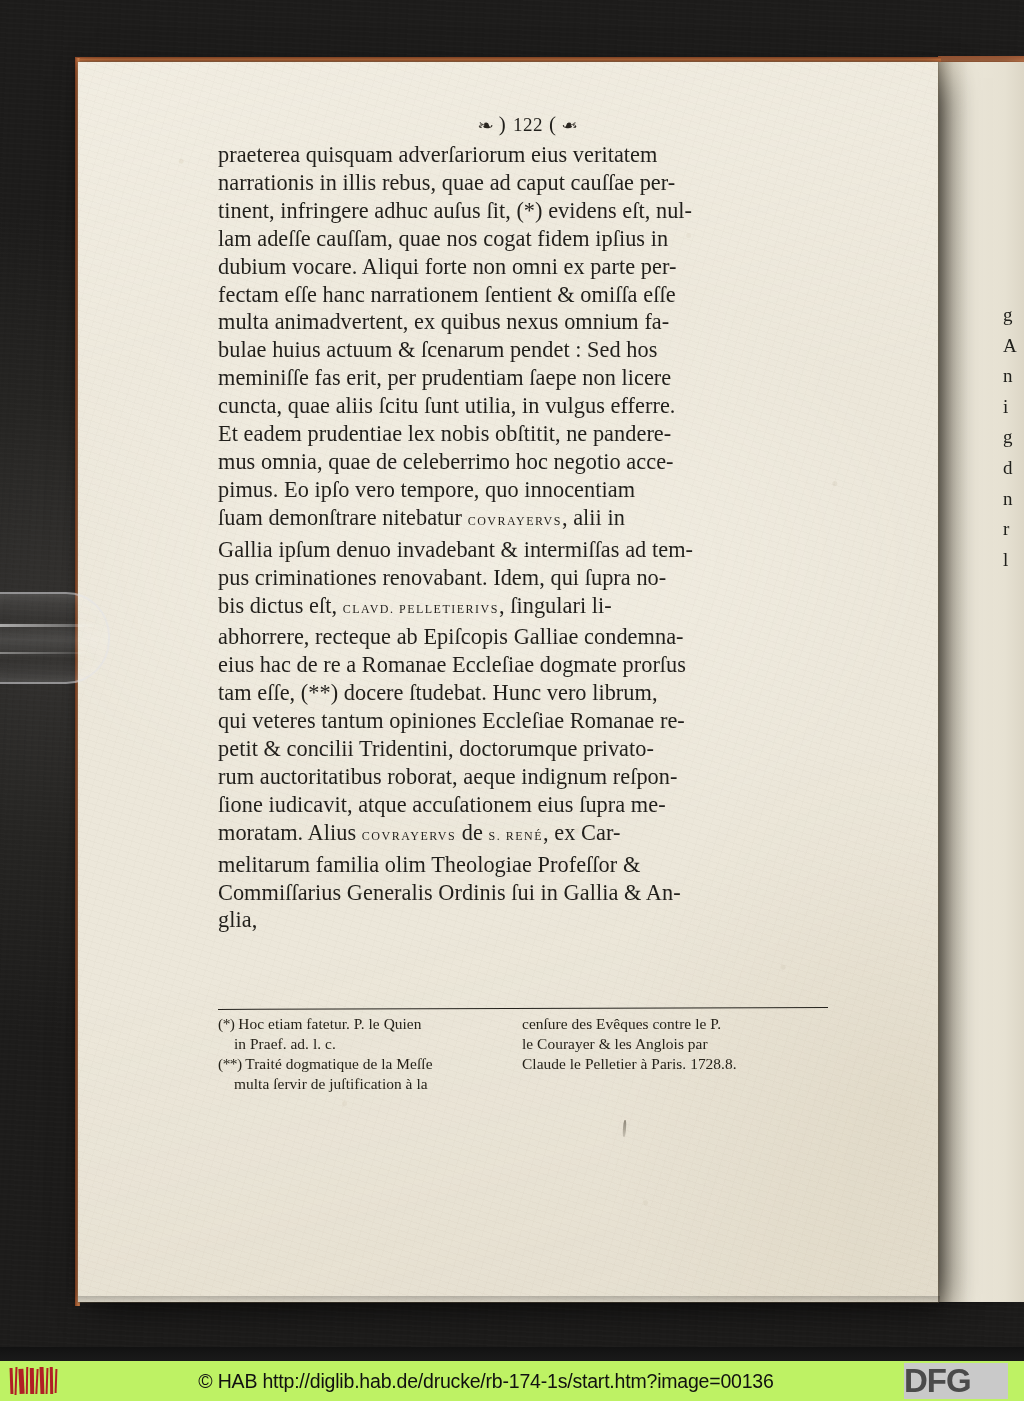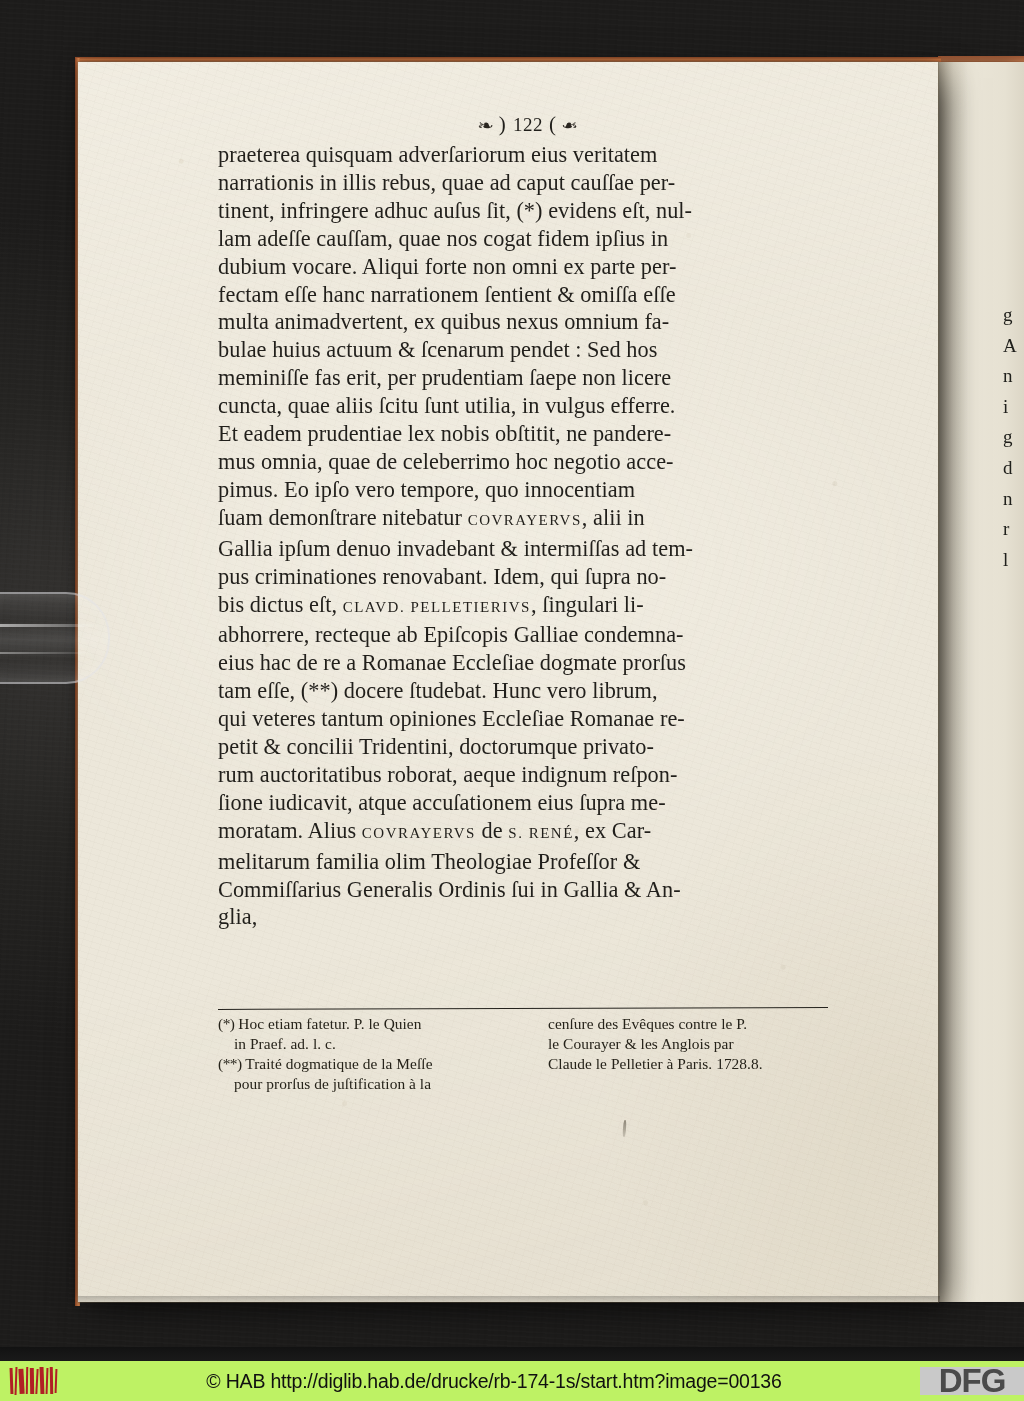--- a/index.html
+++ b/index.html
@@ -185,38 +185,38 @@
 
   .body-line {
     font-size: 22.3px;
     line-height: 27.9px;
     letter-spacing: .05px;
     white-space: nowrap;
     text-rendering: optimizeLegibility;
   }
   .body-line.last { }
   .sc {
-    font-size: 15px;
+    font-size: 12px;
     letter-spacing: 1.5px;
   }
 
   
   #fn-rule {
     position: absolute;
     left: 218px; top: 1008px;
     width: 610px; height: 0;
     border-top: 1.6px solid #24221d;
     transform: rotate(-.18deg);
   }
   #footnotes {
     position: absolute;
     left: 218px; top: 1014px;
     width: 616px;
     display: flex;
-    gap: 30px;
+    gap: 4px;
     color: #252219;
   }
   .fn-col { flex: 0 0 auto; }
   .fn-col.left  { width: 300px; }
   .fn-col.right { width: 300px; }
   .fn-line {
     font-size: 15.4px;
     line-height: 20.1px;
     white-space: nowrap;
     letter-spacing: .05px;
@@ -260,25 +260,24 @@
     flex: 1 1 auto;
     text-align: center;
     font-family: "Liberation Sans", sans-serif;
     font-size: 19.5px;
     color: #101010;
     letter-spacing: -.2px;
     white-space: nowrap;
   }
   #dfg-logo {
     flex: 0 0 auto;
-    width: 104px; height: 28px;
-    margin-right: 0;
+    width: 104px; height: 36px;
+    margin-right: 16px;
     display: flex;
     align-items: center;
-    justify-content: center;
     background: #c9c9c9;
   }
   #dfg-logo span {
     font-family: "Liberation Sans", sans-serif;
     font-weight: bold;
     font-size: 33px;
     letter-spacing: -1px;
     color: #4a4a4a;
   }
 </style>
@@ -352,21 +351,21 @@
     </div>
   </div>
 
   <div id="fn-rule"></div>
 
   <div id="footnotes">
     <div class="fn-col left">
       <div class="fn-line"><span class="fn-mark">(*)</span><span> Hoc etiam fatetur. P. le Quien</span></div>
       <div class="fn-line ind">in Praef. ad. l. c.</div>
       <div class="fn-line"><span class="fn-mark">(**)</span><span> Traité dogmatique de la Meſſe</span></div>
-      <div class="fn-line ind">pour prorſus de  juſtification  à la</div>
+      <div class="fn-line ind">multa ſervir de  juſtification  à la</div>
     </div>
     <div class="fn-col right">
       <div class="fn-line">cenſure des Evêques contre le P.</div>
       <div class="fn-line">le  Courayer &amp;  les Anglois  par</div>
       <div class="fn-line">Claude le Pelletier à Paris. 1728.8.</div>
     </div>
   </div>
 
   <div id="ink-fleck"></div>
 

